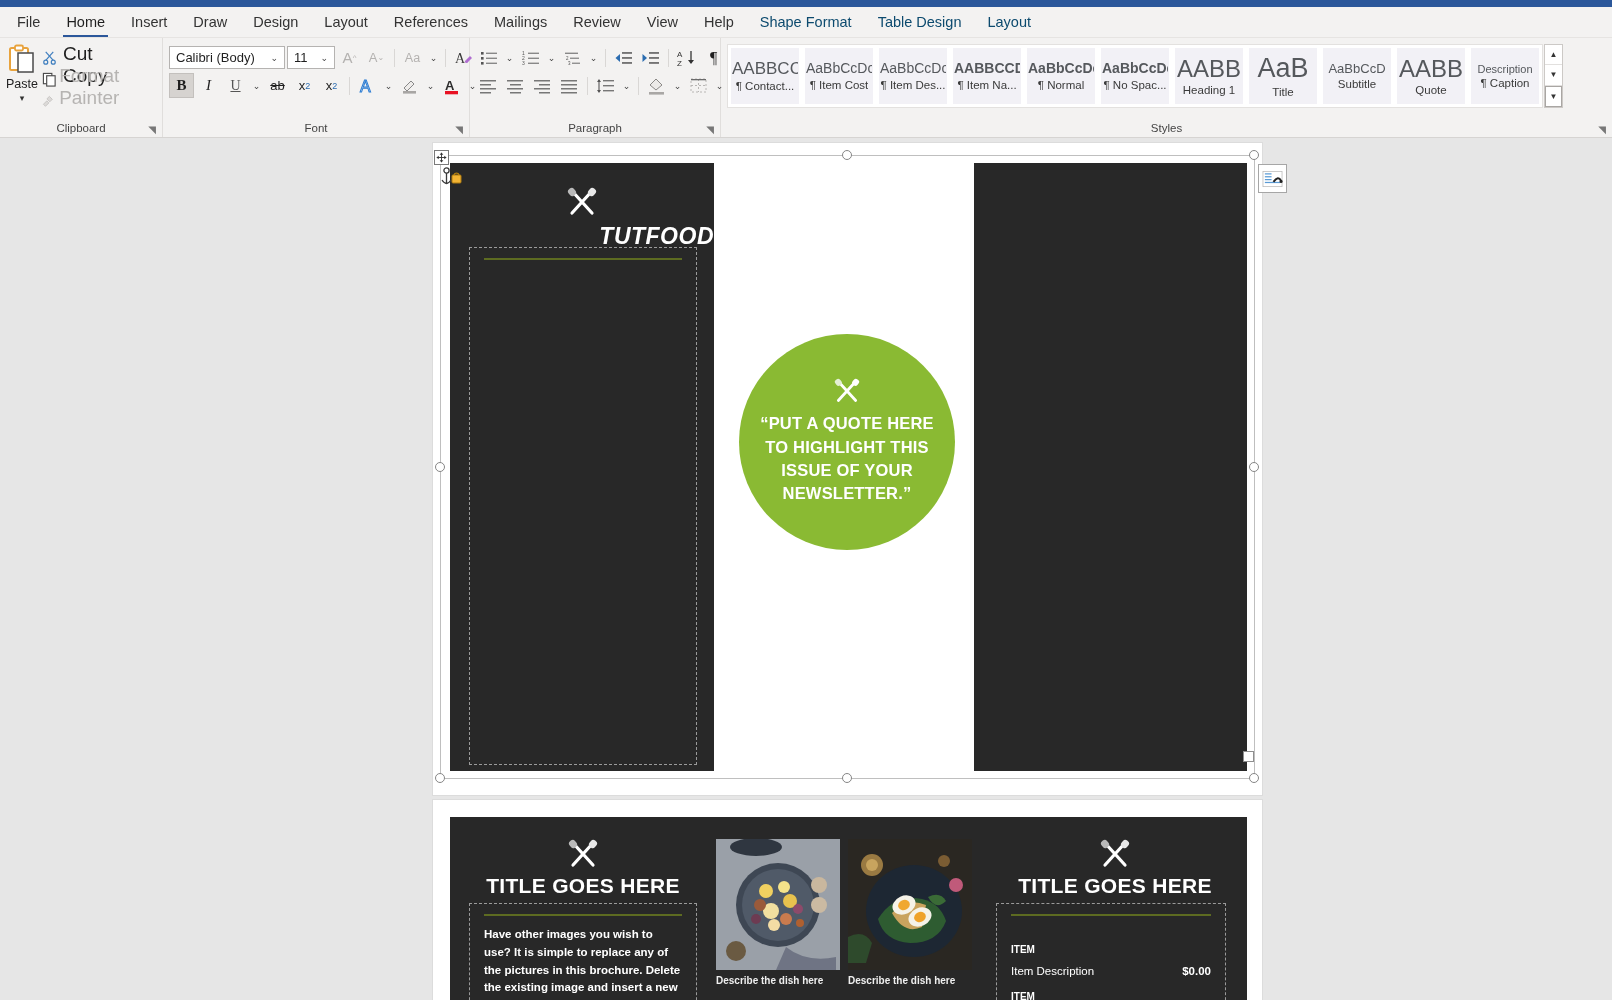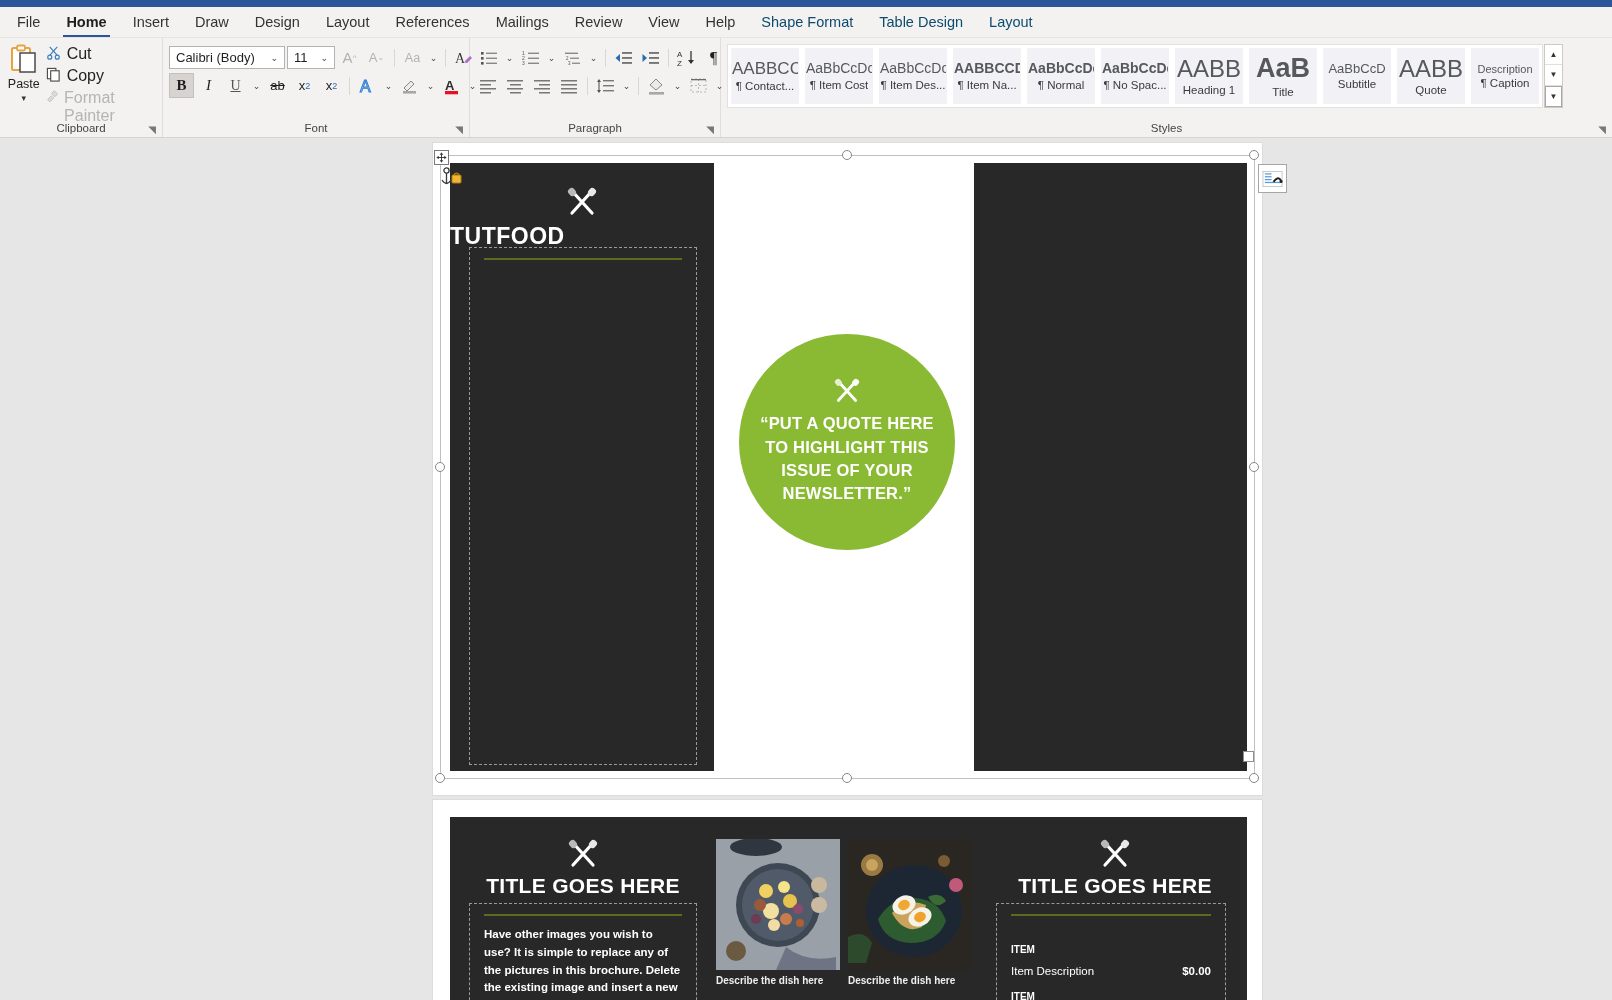--- a/index.html
+++ b/index.html
@@ -19,21 +19,21 @@
     height: 31px; background: #f3f2f1;
     display: flex; align-items: stretch; padding-left: 4px;
     font-size: 14.5px; color: #333;
     border-bottom: 1px solid #e6e4e2;
   }
   .tab {
     display: flex; align-items: center; padding: 0 13px;
     cursor: default; position: relative; white-space: nowrap;
   }
   .tab.ctx { color: #0c4a6e; }
-  .tab.active { color: #1f1f1f; font-weight: 700; justify-content: flex-end; }
+  .tab.active { color: #1f1f1f; font-weight: 400; justify-content: flex-end; }
   .tab.active::after {
     content: ""; position: absolute; left: 10px; right: 10px; bottom: 0;
     height: 2.5px; background: #2b579a;
   }
 
   
   .ribbon {
     height: 100px; background: #f3f2f1;
     display: flex; align-items: stretch;
     border-bottom: 1px solid #d6d4d2;
@@ -58,22 +58,22 @@
   
   .g-clipboard { width: 163px; }
   .paste-col {
     width: 42px; display: flex; flex-direction: column;
     align-items: center; padding-top: 2px;
   }
   .paste-lbl { font-size: 12.5px; color: #222; margin-top: 1px; }
   .paste-caret { font-size: 9px; color: #333; line-height: 9px; margin-top: 3px;}
   .clip-items { display: flex; flex-direction: column; gap: 2px; padding-top: 3px;}
   .clip-item {
-    display: flex; align-items: flex-start; gap: 6px;
-    font-size: 16px; color: #1f1f1f; height: 20px; padding: 0 4px;
+    display: flex; align-items: flex-end; gap: 6px;
+    font-size: 19px; color: #1f1f1f; height: 20px; padding: 0 4px;
   }
   .clip-item.disabled { color: #b6b4b2; }
 
   
   .g-font { width: 307px; }
   .font-rows { display: flex; flex-direction: column; gap: 3px; padding-top: 3px;}
   .frow { display: flex; align-items: center; gap: 2px; }
   .combo {
     height: 23px; border: 1px solid #b5b3b1; background: #fff;
     display: flex; align-items: center; font-size: 13px; color: #1f1f1f;
@@ -159,21 +159,22 @@
 
   
   .brochure1 { position: absolute; left: 450px; top: 24px; width: 797px; height: 608px; }
   .panel-dark { position: absolute; background: #282828; }
   .p1-left  { left: 0; top: 0; width: 264px; height: 608px; }
   .p1-right { left: 524px; top: 0; width: 273px; height: 608px; }
 
   .logo-ic { display: block; margin: 0 auto; }
   .brand {
     color: #fff; font-weight: bold; letter-spacing: .5px;
-    text-align: left;
+    text-align: right;
+    font-style: italic;
   }
   .dashbox {
     position: absolute; border: 1px dashed #9a9a9a;
   }
   .accentline { height: 2px; background: #5d6b21; }
 
   
   .quote-circle {
     position: absolute; left: 739px; top: 195px;
     width: 216px; height: 216px; border-radius: 50%;
@@ -566,21 +567,21 @@
               </div>
             </div>
             <div class="style-cell">
               <div class="style-prev">
                 <div class="style-aa" style="font-size: 24px; font-weight: normal;">AABB</div>
                 <div class="style-nm">Heading 1</div>
               </div>
             </div>
             <div class="style-cell">
               <div class="style-prev">
-                <div class="style-aa" style="font-size: 27px; font-weight: bold;">AaB</div>
+                <div class="style-aa" style="font-size: 27px; font-weight: normal;">AaB</div>
                 <div class="style-nm">Title</div>
               </div>
             </div>
             <div class="style-cell">
               <div class="style-prev">
                 <div class="style-aa" style="font-size: 13px; font-weight: normal;">AaBbCcD</div>
                 <div class="style-nm">Subtitle</div>
               </div>
             </div>
             <div class="style-cell">

